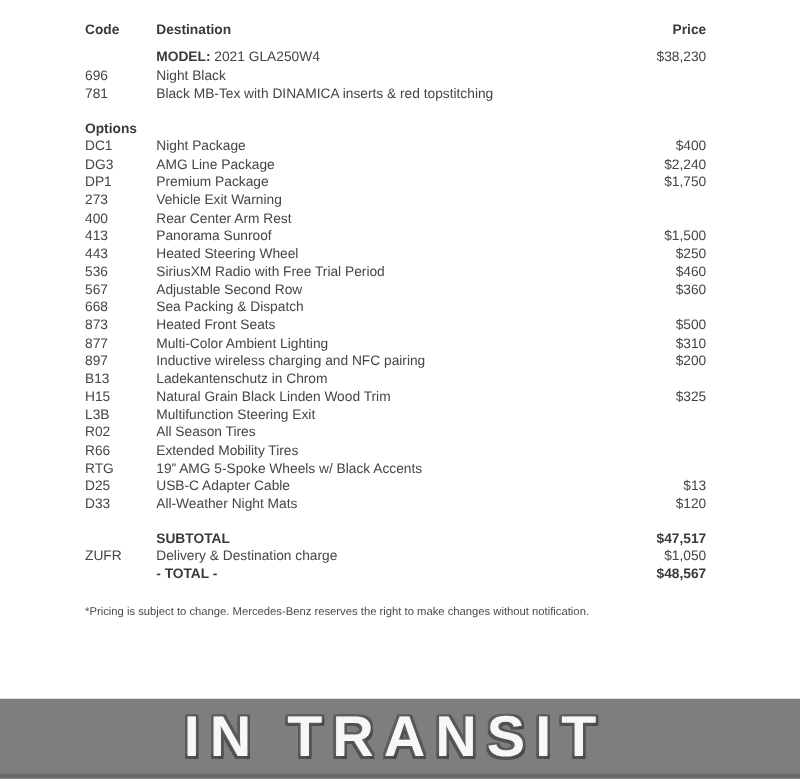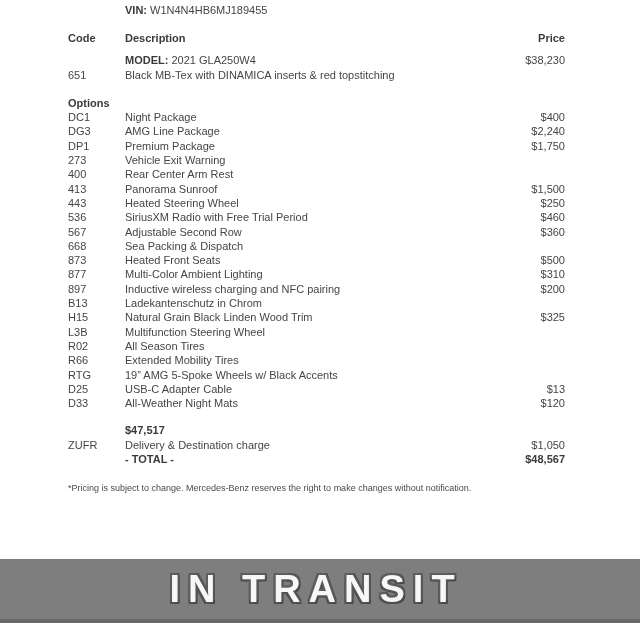--- a/index.html
+++ b/index.html
@@ -43,56 +43,57 @@
   .banner {
     height: 64px;
     background: #7e7e7e;
     border-bottom: 4px solid #686868;
     display: flex;
     align-items: center;
     justify-content: center;
   }
   .banner-text {
     color: #f7f7f7;
-    font-size: 38px;
+    font-size: 46px;
     font-weight: bold;
     letter-spacing: 8px;
     line-height: 1;
     transform: translateX(-4px);
     text-shadow:
       -2px -2px 0 #5d5d5d, 2px -2px 0 #575757,
       -2px  2px 0 #515151, 2px  2px 0 #494949,
       -2px  0   0 #585858, 2px  0   0 #525252,
        0   -2px 0 #5c5c5c, 0    2px 0 #4c4c4c;
   }
 </style>
 </head>
 <body>
 
 <div class="page">
 
-  <div class="vin-row">
-    <span class="bold">VIN:</span>
-    <span>W1N4N4HB6MJ189455</span>
-  </div>
 
   <div class="row thead">
     <span class="col-code bold">Code</span>
-    <span class="col-desc bold">Description</span>
+    <span class="col-desc bold">Destination</span>
     <span class="col-price bold">Price</span>
   </div>
 
   <div class="model-rows">
       <div class="row">
         <span class="col-code"></span>
         <span class="col-desc"><span class="bold">MODEL: </span>2021 GLA250W4</span>
         <span class="col-price">$38,230</span>
       </div>
       <div class="row">
-        <span class="col-code">651</span>
+        <span class="col-code">696</span>
+        <span class="col-desc">Night Black</span>
+        <span class="col-price"></span>
+      </div>
+      <div class="row">
+        <span class="col-code">781</span>
         <span class="col-desc">Black MB-Tex with DINAMICA inserts &amp; red topstitching</span>
         <span class="col-price"></span>
       </div>
     </div>
 
   <div class="section-label bold">Options</div>
 
   <div class="option-rows">
       <div class="row">
         <span class="col-code">DC1</span>
@@ -164,21 +165,21 @@
         <span class="col-desc">Ladekantenschutz in Chrom</span>
         <span class="col-price"></span>
       </div>
       <div class="row">
         <span class="col-code">H15</span>
         <span class="col-desc">Natural Grain Black Linden Wood Trim</span>
         <span class="col-price">$325</span>
       </div>
       <div class="row">
         <span class="col-code">L3B</span>
-        <span class="col-desc">Multifunction Steering Wheel</span>
+        <span class="col-desc">Multifunction Steering Exit</span>
         <span class="col-price"></span>
       </div>
       <div class="row">
         <span class="col-code">R02</span>
         <span class="col-desc">All Season Tires</span>
         <span class="col-price"></span>
       </div>
       <div class="row">
         <span class="col-code">R66</span>
         <span class="col-desc">Extended Mobility Tires</span>
@@ -197,20 +198,21 @@
       <div class="row">
         <span class="col-code">D33</span>
         <span class="col-desc">All-Weather Night Mats</span>
         <span class="col-price">$120</span>
       </div>
     </div>
 
   <div class="totals">
       <div class="row bold">
         <span class="col-code"></span>
+        <span class="col-desc">SUBTOTAL</span>
         <span class="col-price">$47,517</span>
       </div>
       <div class="row">
         <span class="col-code">ZUFR</span>
         <span class="col-desc">Delivery &amp; Destination charge</span>
         <span class="col-price">$1,050</span>
       </div>
       <div class="row bold">
         <span class="col-code"></span>
         <span class="col-desc">- TOTAL -</span>

